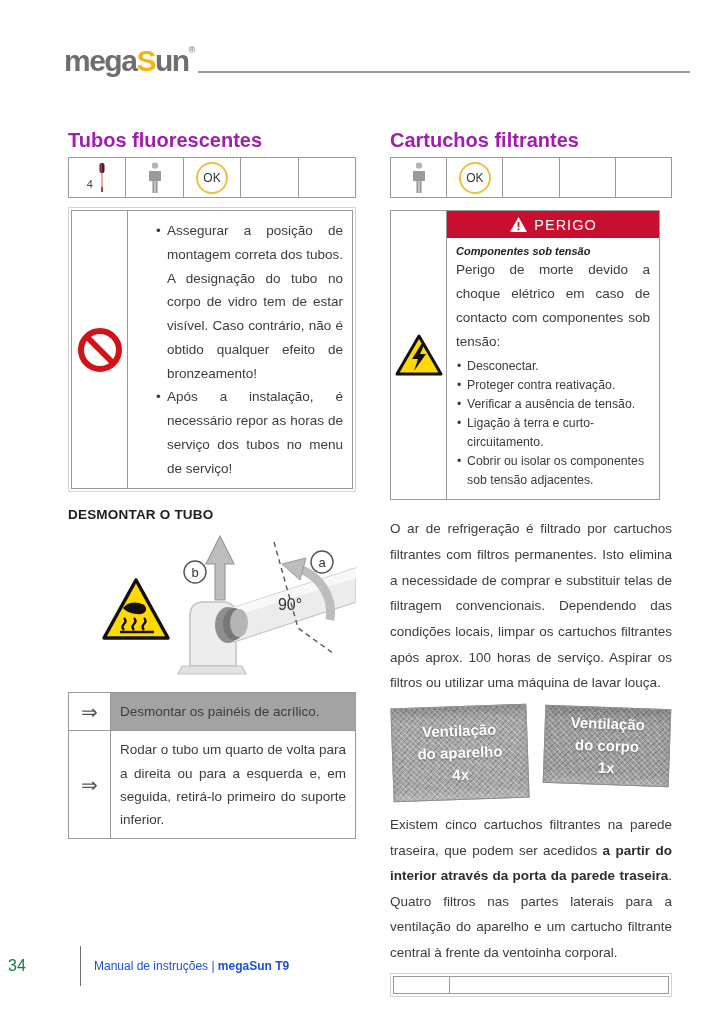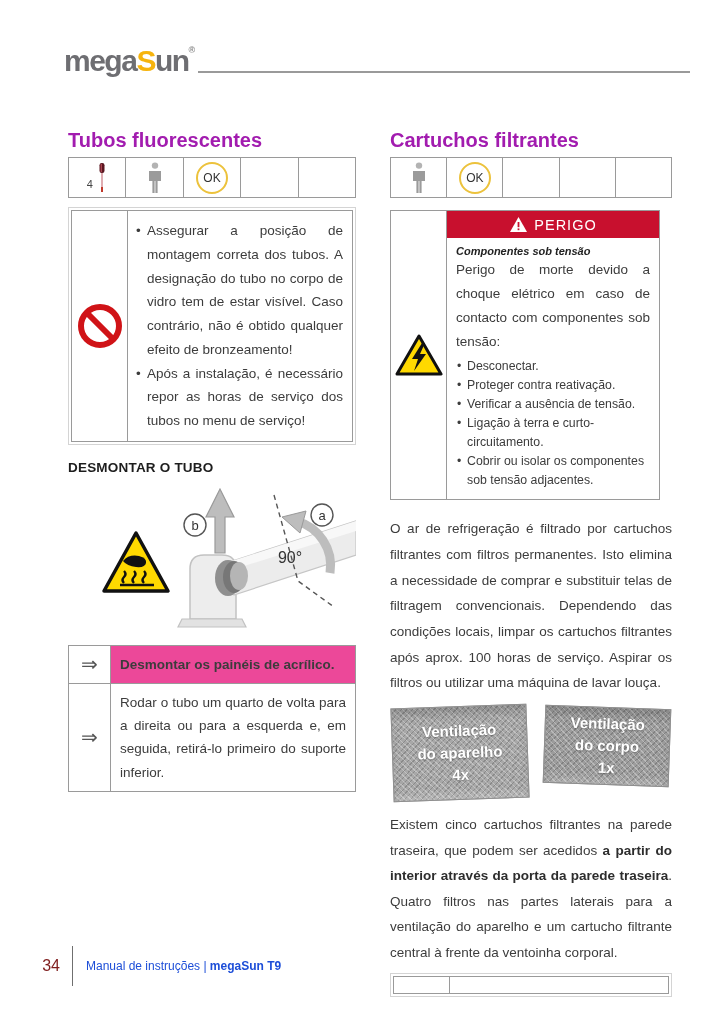--- a/index.html
+++ b/index.html
@@ -27,42 +27,42 @@
   .icon-table { display:flex; border:1px solid #9a9a9a; height:41px; margin-bottom:12px; background:#fff; }
   .icon-cell { flex:1; border-right:1px solid #9a9a9a; display:flex; align-items:center; justify-content:center; gap:3px; }
   .icon-cell:last-child { border-right:none; }
   .tool-count { font-size:11px; color:#444; align-self:flex-end; margin-bottom:7px; }
   .ok-badge { width:32px; height:32px; border:2px solid #ecc23c; border-radius:50%;
               display:flex; align-items:center; justify-content:center;
               font-size:12px; color:#333; }
 
   
   .warnbox { border:1px solid #9a9a9a; outline:1px solid #d4d4d4; outline-offset:2px;
-             margin:3px; display:flex; background:#fff; }
+             margin:3px; display:flex; background:#fff;gap:20px; }
   .sign-cell { width:56px; border-right:1px solid #9a9a9a; display:flex; align-items:center; justify-content:center; flex:none; }
   .warn-content { flex:1; padding:8px 9px 8px 7px; }
 
   ul.bullets { margin:0; padding:0; list-style:none; }
   ul.bullets li { position:relative; padding-left:12px; font-size:13.5px; line-height:1.76;
                   text-align:justify; color:#3c3c3c; }
   ul.bullets li::before { content:"\2022"; position:absolute; left:1px; }
 
   h3.sub-heading { margin:18px 0 6px 0; font-size:13.5px; color:#1d1d1d; letter-spacing:.2px; }
 
   .diagram-wrap { position:relative; height:152px; margin-bottom:12px; }
 
   
   .steps { border:1px solid #9a9a9a; }
   .step-row { display:flex; border-top:1px solid #9a9a9a; }
   .step-row:first-child { border-top:none; }
   .step-arrow-cell { width:42px; flex:none; border-right:1px solid #9a9a9a;
                      display:flex; align-items:center; justify-content:center;
                      font-size:20px; color:#555; background:#fff; }
   .step-text { flex:1; padding:7px 9px; font-size:13.5px; line-height:1.72; text-align:justify; }
-  .step-text.highlight { background:#ec4899;font-weight:bold; }
+  .step-text.highlight { background:#a3a3a3; }
 
   
   p.body-text { margin:0 0 10px 0; font-size:13.5px; line-height:1.9; text-align:justify; }
   p.body-text b { color:#2d2d2d; }
 
   
   .danger { border:1px solid #9a9a9a; display:flex; margin:4px 12px 16px 0; background:#fff; }
   .danger-content { flex:1; display:flex; flex-direction:column; }
   .danger-header { background:#c8102e; color:#fff; height:27px; display:flex;
                    align-items:center; justify-content:center; gap:6px;
@@ -87,21 +87,21 @@
   .filter-photo .cap-line { display:block; font-size:15px; line-height:1.45; }
   .photo-a { width:136px; height:94px; transform:rotate(-2deg); }
   .photo-b { width:126px; height:78px; transform:rotate(2deg); margin-top:1px;
              background-color:#9d9d9d; }
 
   
   .svg-block { display:block; }
 
   
   .footer { position:absolute; left:0; top:946px; width:724px; display:flex; align-items:center; }
-  .page-number { width:60px; text-align:right; color:#7f1d1d; font-size:16px; }
+  .page-number { width:60px; color:#15803d; font-size:16px;margin-left:8px; }
   .footer-divider { width:1px; height:40px; background:#6f6f6f; margin:0 13px 0 12px; }
   .footer-text { font-size:12px; color:#1d4ed8; }
 </style>
 </head>
 <body>
 
 <div class="header">
   <div class="logo"><span>mega</span><span class="s">S</span><span>un</span><span class="reg">®</span></div>
   <div class="header-rule"></div>
 </div>

